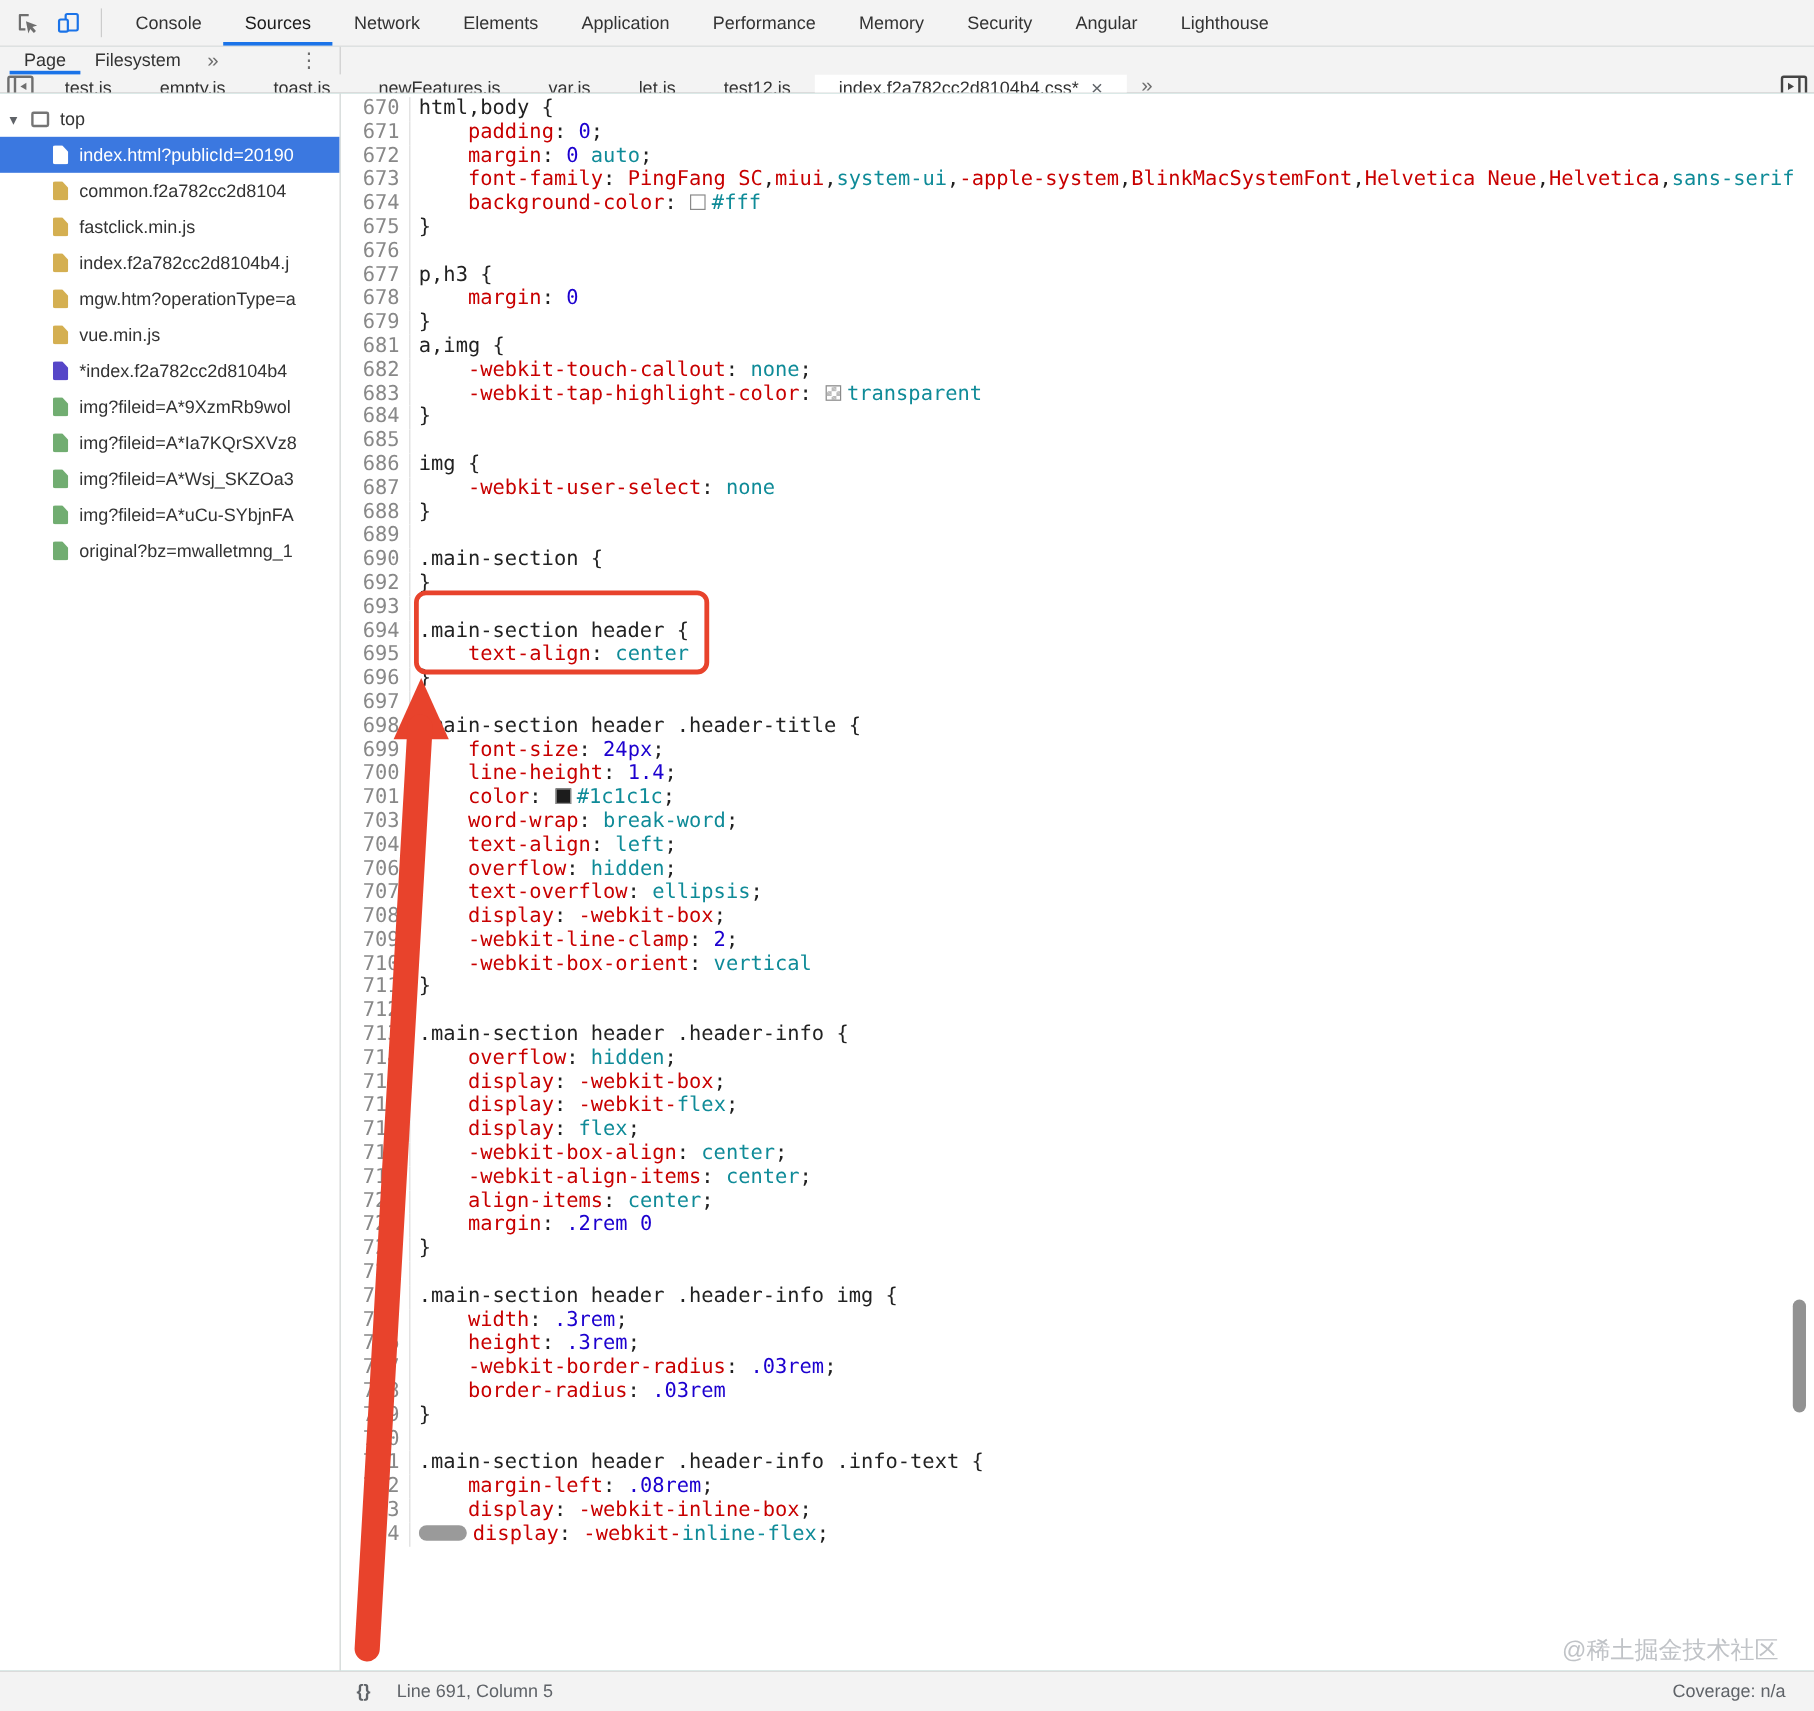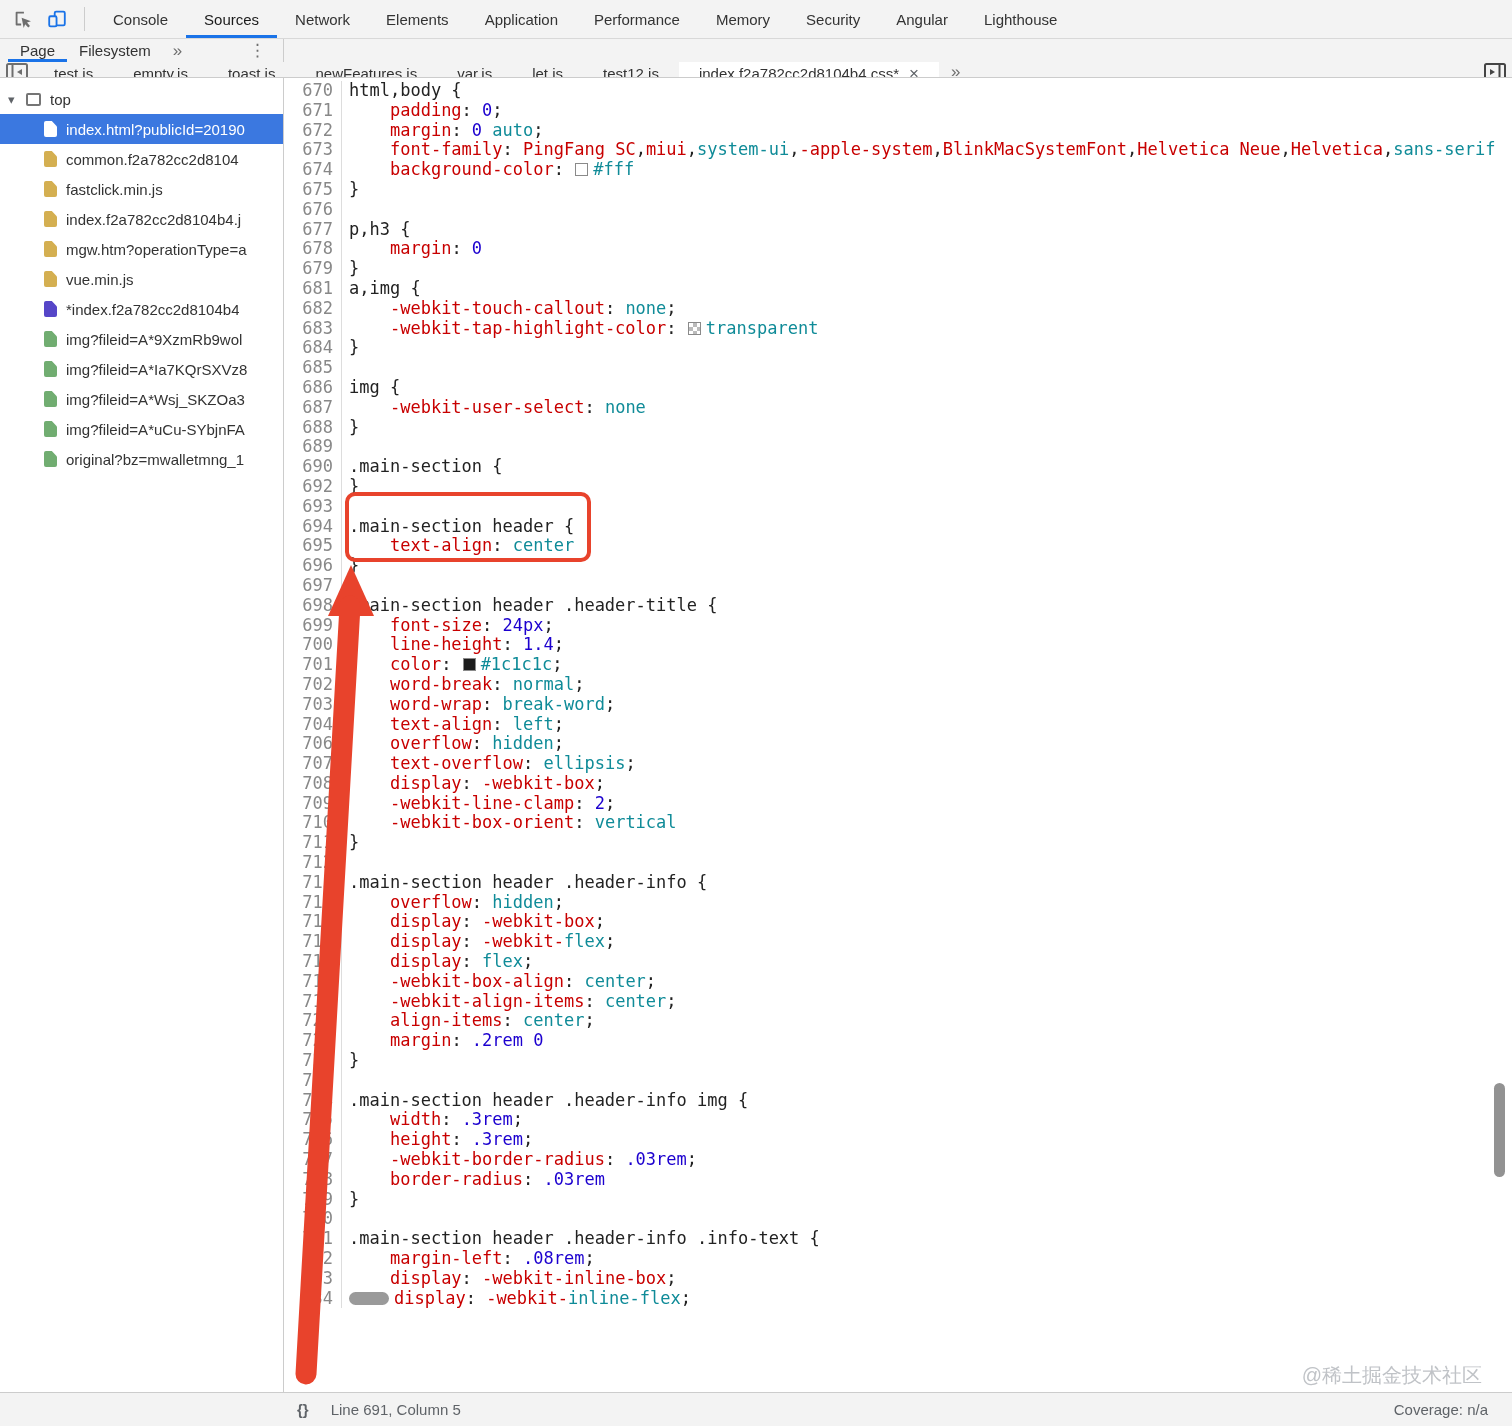--- a/index.html
+++ b/index.html
@@ -343,24 +343,20 @@
           </div>
           <div class="cl">
             <span class="ln">700</span>
             <span class="ct"><span class="tk-t">    </span><span class="tk-p">line-height</span><span class="tk-t">: </span><span class="tk-n">1.4</span><span class="tk-t">;</span></span>
           </div>
           <div class="cl">
             <span class="ln">701</span>
             <span class="ct"><span class="tk-t">    </span><span class="tk-p">color</span><span class="tk-t">: </span><span class="swatch sw-black"></span><span class="tk-v">#1c1c1c</span><span class="tk-t">;</span></span>
           </div>
           <div class="cl">
-            <span class="ln">702</span>
-            <span class="ct"><span class="tk-t">    </span><span class="tk-p">word-break</span><span class="tk-t">: </span><span class="tk-v">normal</span><span class="tk-t">;</span></span>
-          </div>
-          <div class="cl">
             <span class="ln">703</span>
             <span class="ct"><span class="tk-t">    </span><span class="tk-p">word-wrap</span><span class="tk-t">: </span><span class="tk-v">break-word</span><span class="tk-t">;</span></span>
           </div>
           <div class="cl">
             <span class="ln">704</span>
             <span class="ct"><span class="tk-t">    </span><span class="tk-p">text-align</span><span class="tk-t">: </span><span class="tk-v">left</span><span class="tk-t">;</span></span>
           </div>
           <div class="cl">
             <span class="ln">706</span>
             <span class="ct"><span class="tk-t">    </span><span class="tk-p">overflow</span><span class="tk-t">: </span><span class="tk-v">hidden</span><span class="tk-t">;</span></span>

